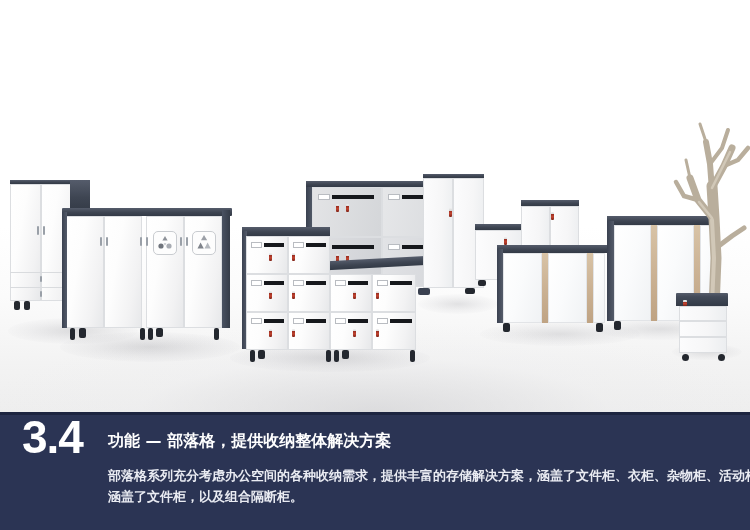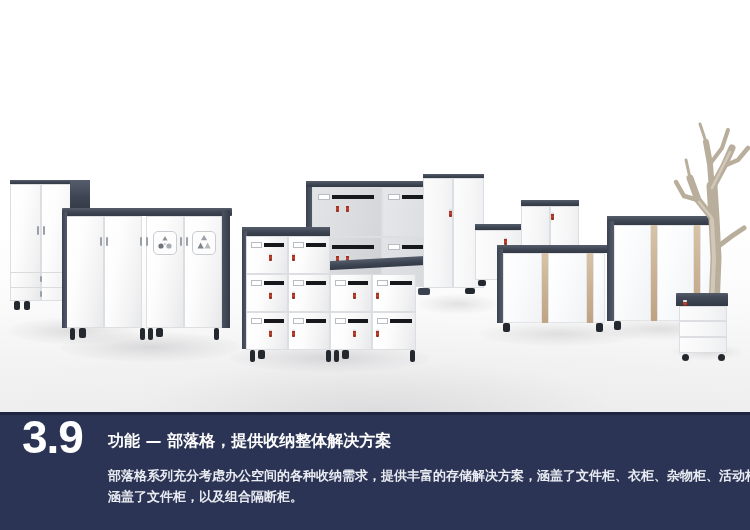--- a/index.html
+++ b/index.html
@@ -299,21 +299,21 @@
       <div class="doorwhite flat" style="left:679px;top:337px;width:48px;height:16px;"></div>
       <div class="lock" style="left:683px;top:300px;width:4px;height:6px;"></div>
       <div style="position:absolute;left:682px;top:354px;width:7px;height:7px;border-radius:50%;background:#23272e;"></div>
       <div style="position:absolute;left:718px;top:354px;width:7px;height:7px;border-radius:50%;background:#23272e;"></div>
     </div>
 
   </div>
 
   <div class="banner"></div>
 
-  <div class="num">3.9</div>
+  <div class="num">3.4</div>
 
   <div class="title">功能 — 部落格，提供收纳整体解决方案</div>
 
   <div class="bodytxt">
     <div>部落格系列充分考虑办公空间的各种收纳需求，提供丰富的存储解决方案，涵盖了文件柜、衣柜、杂物柜、活动柜</div>
     <div>涵盖了文件柜，以及组合隔断柜。</div>
   </div>
 
 </div>
 

